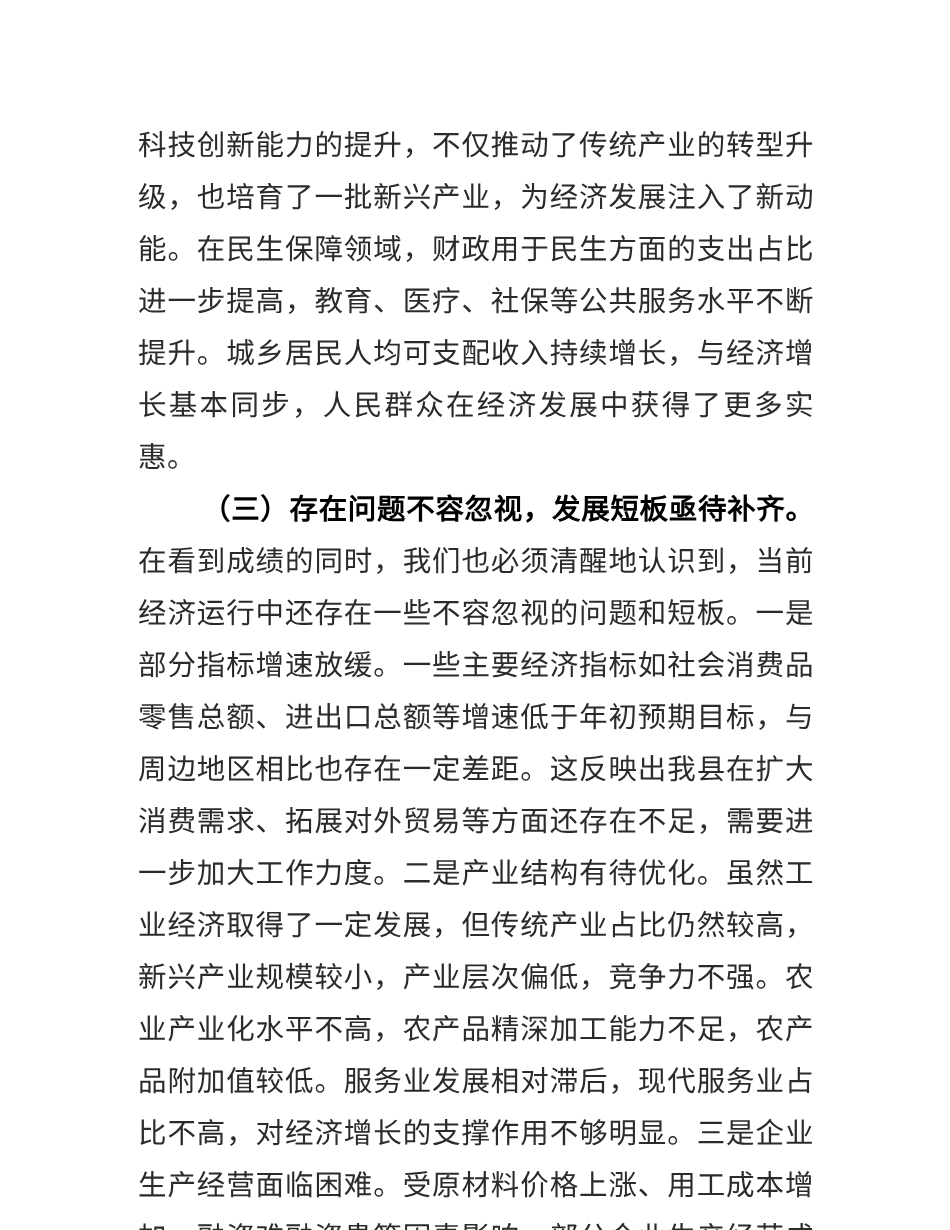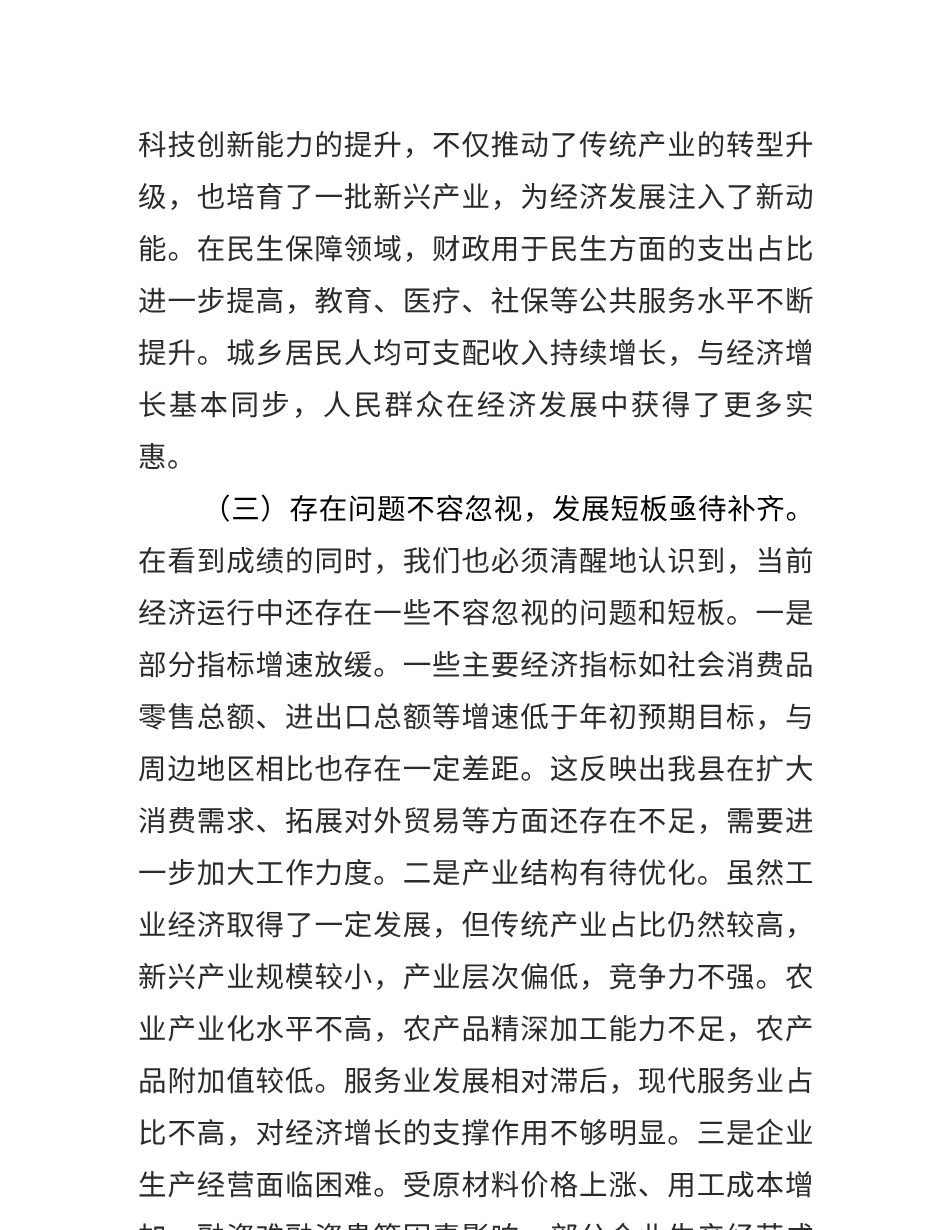--- a/index.html
+++ b/index.html
@@ -44,21 +44,21 @@
     margin-top: 0;
   }
 
   .para.indent {
     text-indent: 64px;
   }
 
   
   .run-in-heading {
     font-family: "DejaVu Sans", "Liberation Sans", sans-serif;
-    font-weight: 400;
+    font-weight: 700;
     color: #000000;
     letter-spacing: 0px;
   }
 
   .body-run {
     font-family: "DejaVu Serif", "Liberation Serif", serif;
     font-weight: 400;
     color: #2b2b2b;
   }
 </style>

